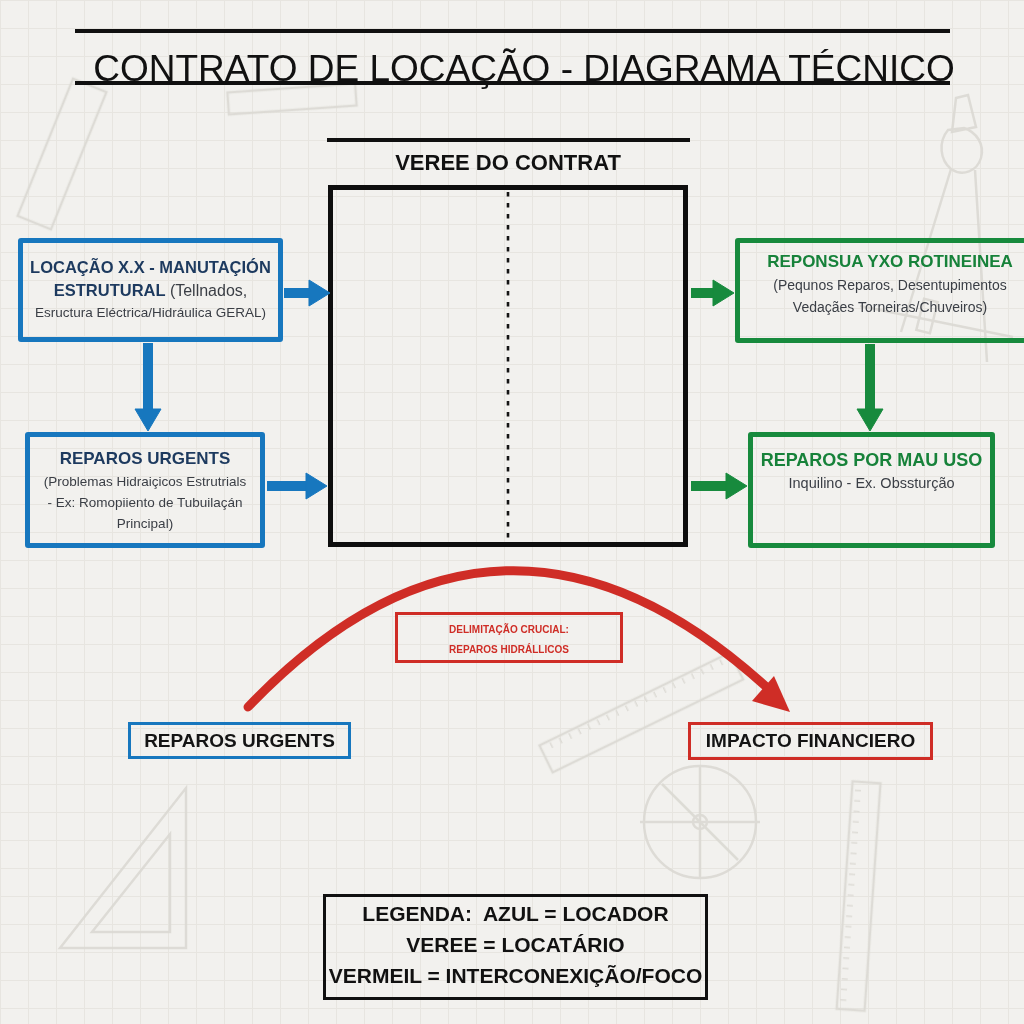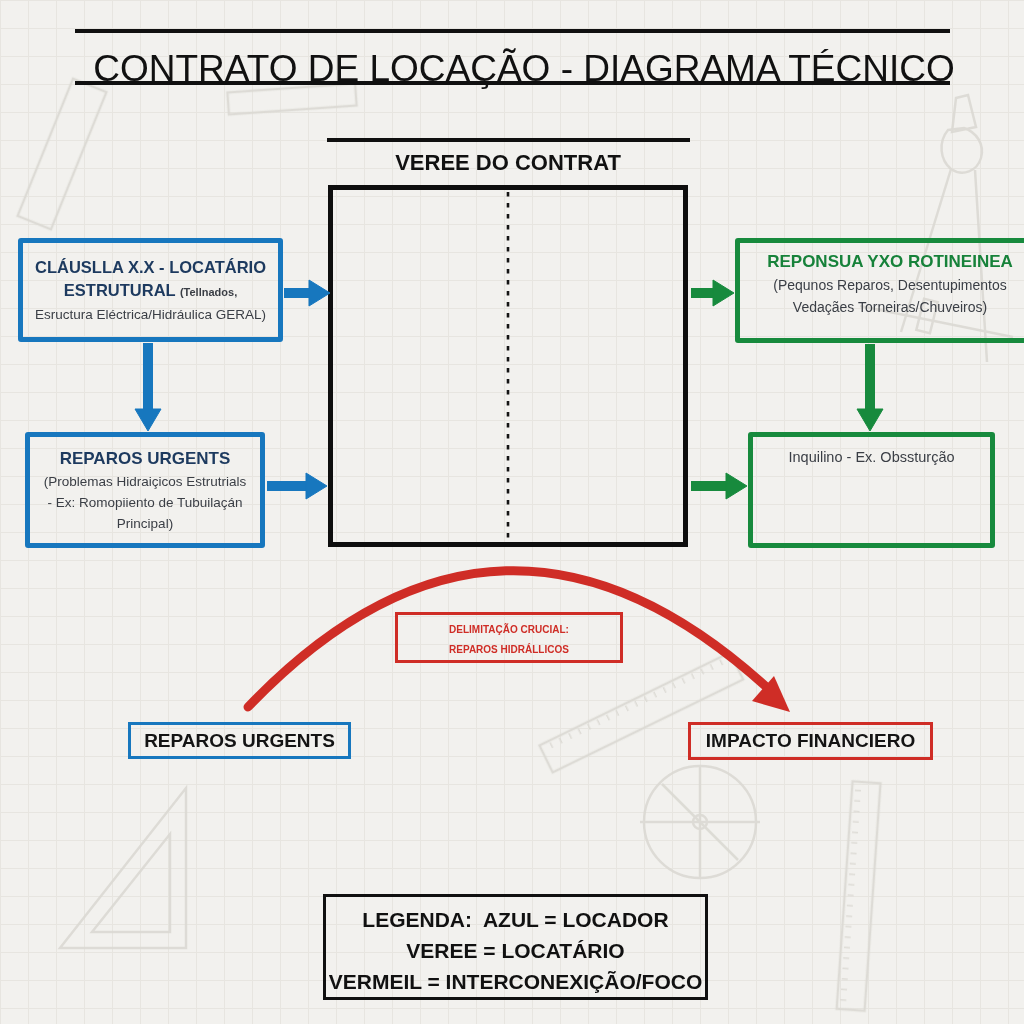--- a/index.html
+++ b/index.html
@@ -34,21 +34,21 @@
   .bx .t{font-weight:700;}
   .navy{color:#1d3a5f;}
   .greent{color:#17823a;}
   .bodytxt{color:#3a3e45;}
   .blue-border{border:5px solid #1777be;}
   .green-border{border:5px solid #178a3d;}
 
   .blue1{left:18px;top:238px;width:265px;height:104px;padding-top:13px;}
   .blue1 .l1{font-size:16.5px;line-height:23px;white-space:nowrap;}
   .blue1 .l2{font-size:16.5px;line-height:23px;white-space:nowrap;}
-  .blue1 .l2 .rest{font-weight:700;font-size:11px;color:#3a3e45;}
+  .blue1 .l2 .rest{font-weight:400;font-size:16px;color:#3a3e45;}
   .blue1 .l3{font-size:13.5px;line-height:22px;white-space:nowrap;}
 
   .blue2{left:25px;top:432px;width:240px;height:116px;padding-top:9px;}
   .blue2 .t{font-size:17px;line-height:25px;}
   .blue2 .b{font-size:13.5px;line-height:21px;white-space:nowrap;}
 
   .green1{left:735px;top:238px;width:310px;height:105px;padding-top:6px;}
   .green1 .t{font-size:17px;line-height:25px;white-space:nowrap;}
   .green1 .b{font-size:14px;line-height:22px;white-space:nowrap;}
 
@@ -62,21 +62,21 @@
   .red-note div{color:#cf2d26;font-weight:700;font-size:10px;line-height:20px;white-space:nowrap;}
 
   
   .flow-label{position:absolute;box-sizing:border-box;display:flex;align-items:center;justify-content:center;
               font-weight:700;font-size:19px;color:#141414;background:transparent;}
   .flow-left{left:128px;top:722px;width:223px;height:37px;border:3px solid #1777be;}
   .flow-right{left:688px;top:722px;width:245px;height:38px;border:3px solid #cf2d26;}
 
   
   .legend{position:absolute;left:323px;top:894px;width:385px;height:106px;box-sizing:border-box;
-          border:3px solid #101010;text-align:center;padding-top:7px;}
+          border:3px solid #101010;text-align:center;padding-top:1px;}
   .legend div{font-weight:700;font-size:21px;line-height:31px;color:#111;white-space:nowrap;}
 </style>
 </head>
 <body>
 
 <div class="canvas">
 
   <svg class="layer" viewBox="0 0 1024 1024">
     <g stroke="#dbd9d3" stroke-width="2.5" fill="none" opacity="0.9">
       <g>
@@ -139,39 +139,40 @@
       <line x1="870" y1="344" x2="870" y2="409" stroke-width="10"></line>
       <polygon points="857,409 883,409 870,431"></polygon>
       <line x1="691" y1="486" x2="726" y2="486" stroke-width="10"></line>
       <polygon points="726,473 747,486 726,499"></polygon>
     </g>
     <path d="M 248 707 Q 502 442 772 692" stroke="#cf2d26" stroke-width="9" fill="none" stroke-linecap="round"></path>
     <polygon points="790,712 752,701 774,676" fill="#cf2d26"></polygon>
   </svg>
 
   <div class="bx blue-border blue1">
-    <div class="t navy l1">CLÁUSLLA X.X - LOCATÁRIO</div>
+    <div class="t navy l1">LOCAÇÃO X.X - MANUTAÇIÓN</div>
     <div class="t navy l2"><span>ESTRUTURAL</span> <span class="rest">(Tellnados,</span></div>
     <div class="bodytxt l3">Esructura Eléctrica/Hidráulica GERAL)</div>
   </div>
 
   <div class="bx blue-border blue2">
     <div class="t navy">REPAROS URGENTS</div>
     <div class="b bodytxt">(Problemas Hidraiçicos Estrutrials</div>
     <div class="b bodytxt">- Ex: Romopiiento de Tubuilaçán</div>
     <div class="b bodytxt">Principal)</div>
   </div>
 
   <div class="bx green-border green1">
     <div class="t greent">REPONSUA YXO ROTINEINEA</div>
     <div class="b bodytxt">(Pequnos Reparos, Desentupimentos</div>
     <div class="b bodytxt">Vedaçães Torneiras/Chuveiros)</div>
   </div>
 
   <div class="bx green-border green2">
+    <div class="t greent">REPAROS POR MAU USO</div>
     <div class="b bodytxt">Inquilino - Ex. Obssturção</div>
   </div>
 
   <div class="red-note">
     <div>DELIMITAÇÃO CRUCIAL:</div>
     <div>REPAROS HIDRÁLLICOS</div>
   </div>
 
   <div class="flow-label flow-left">REPAROS URGENTS</div>
   <div class="flow-label flow-right">IMPACTO FINANCIERO</div>

